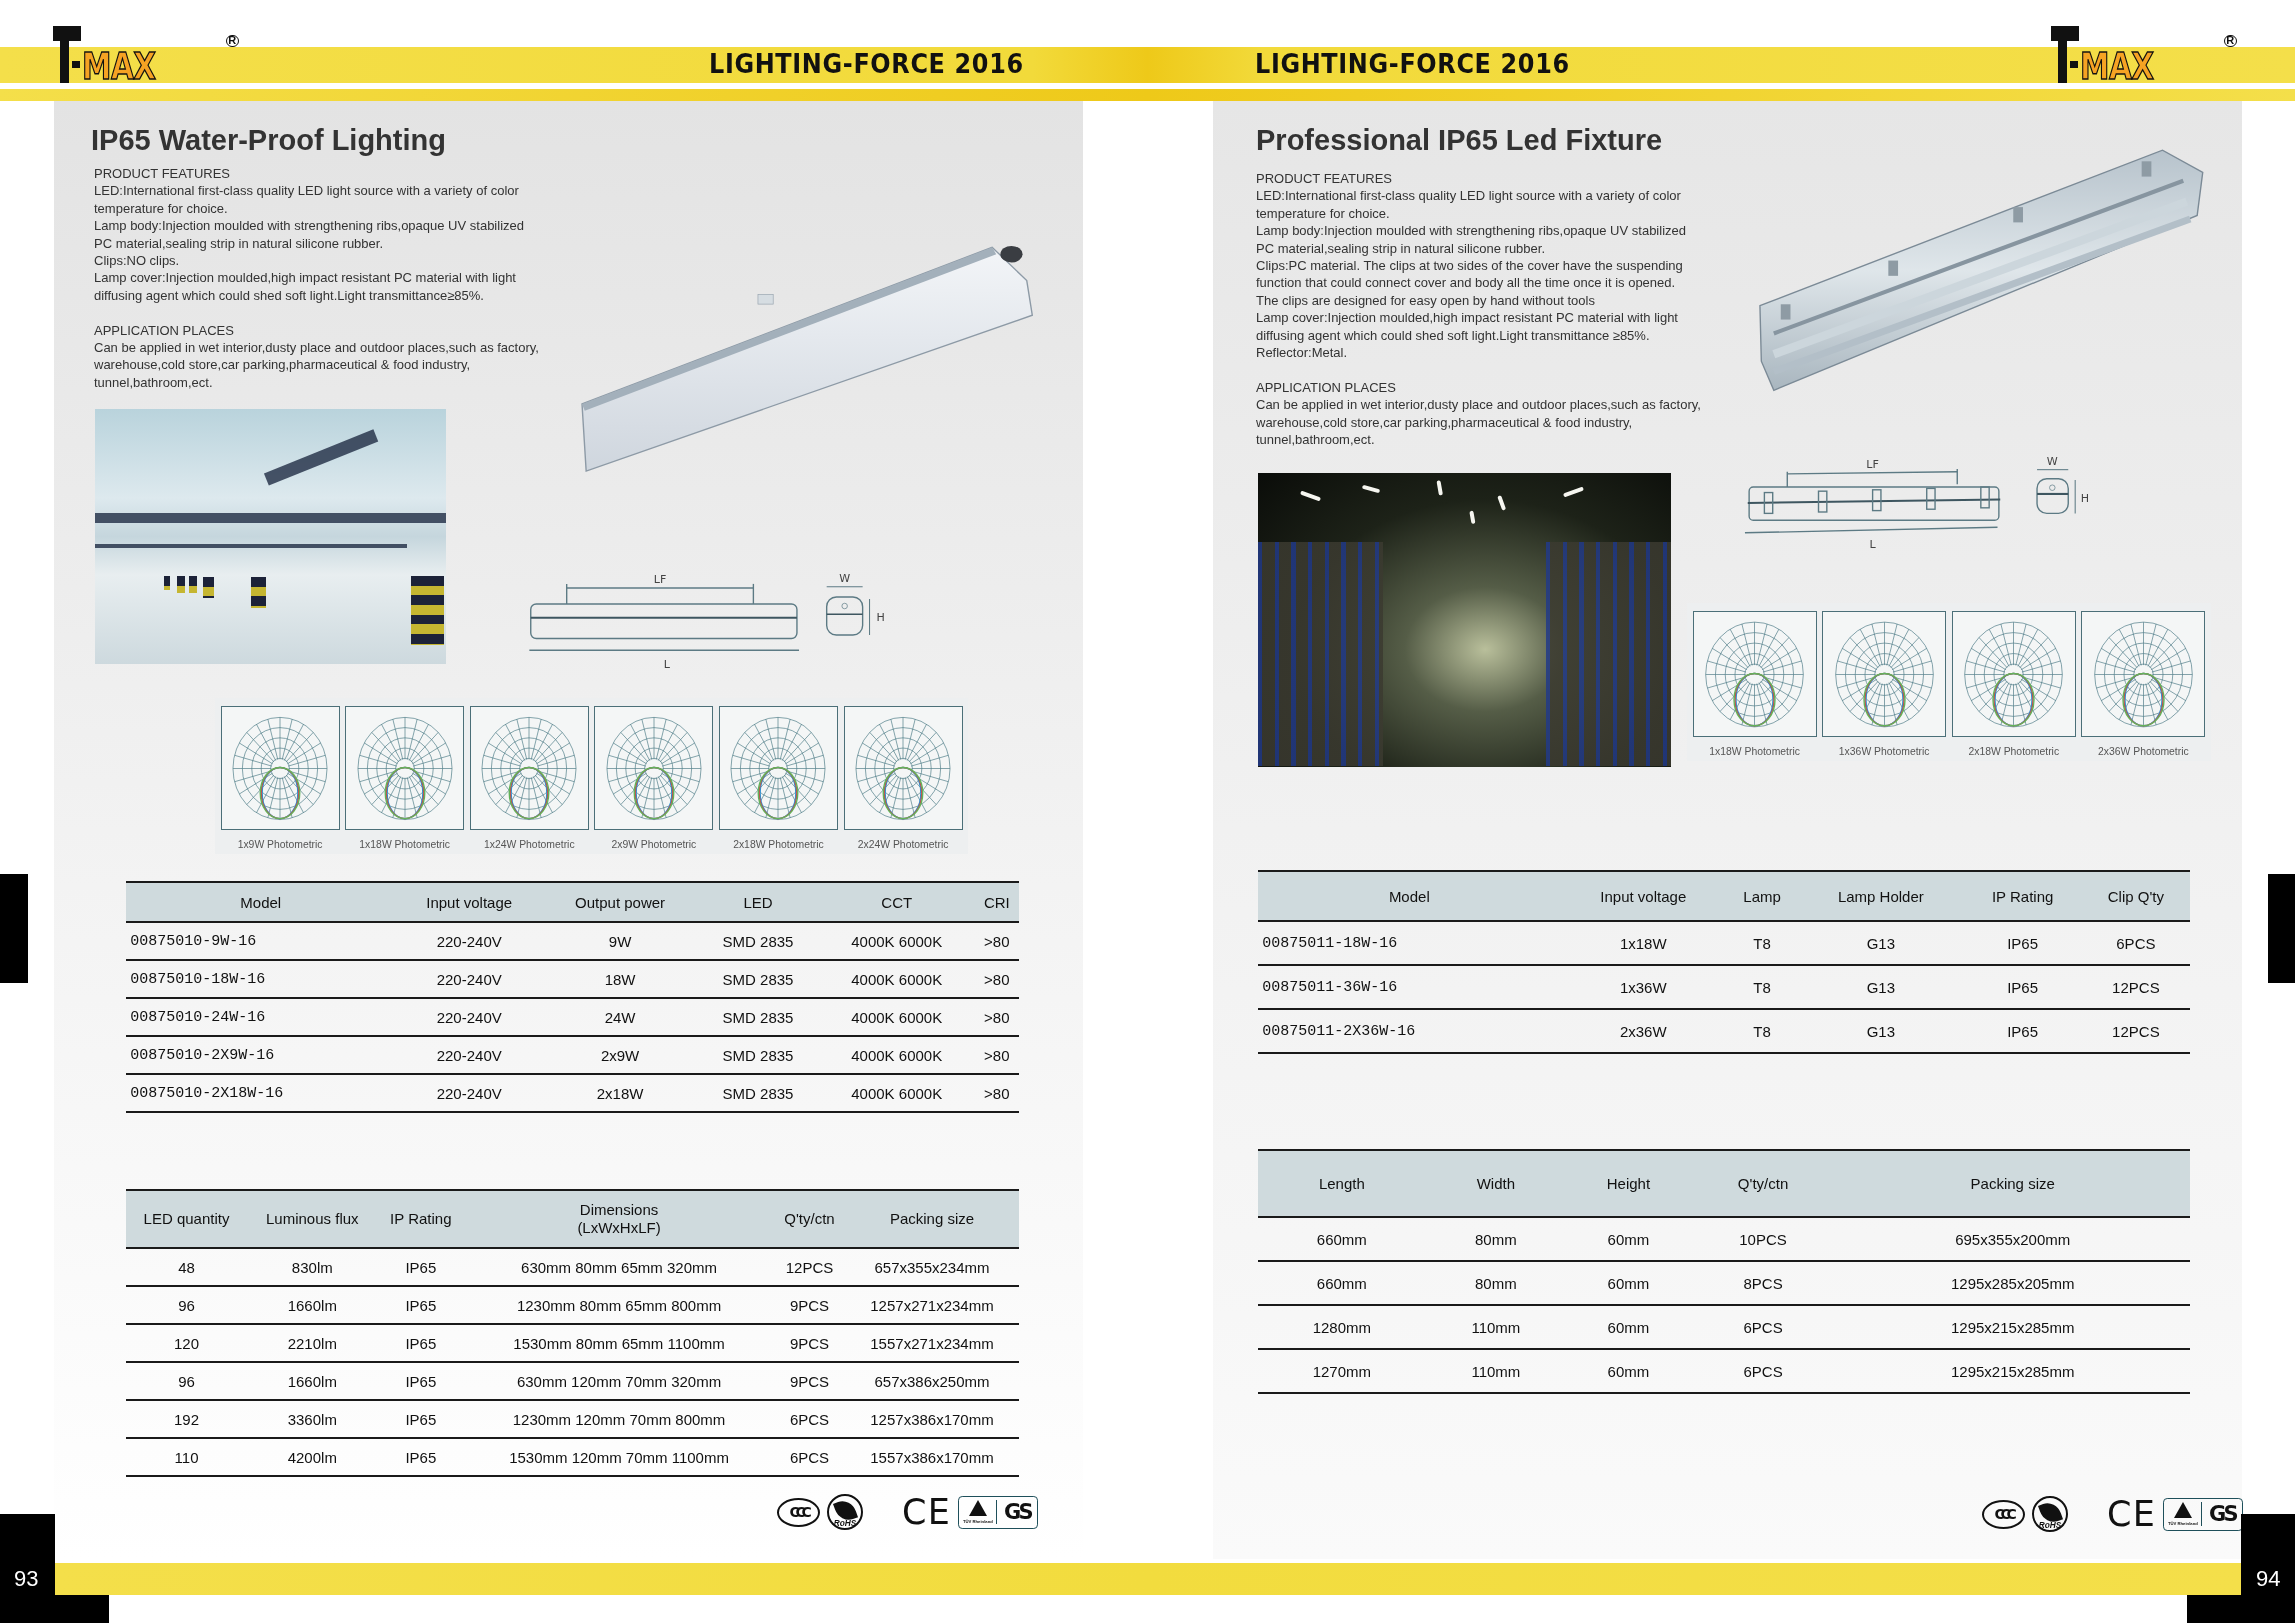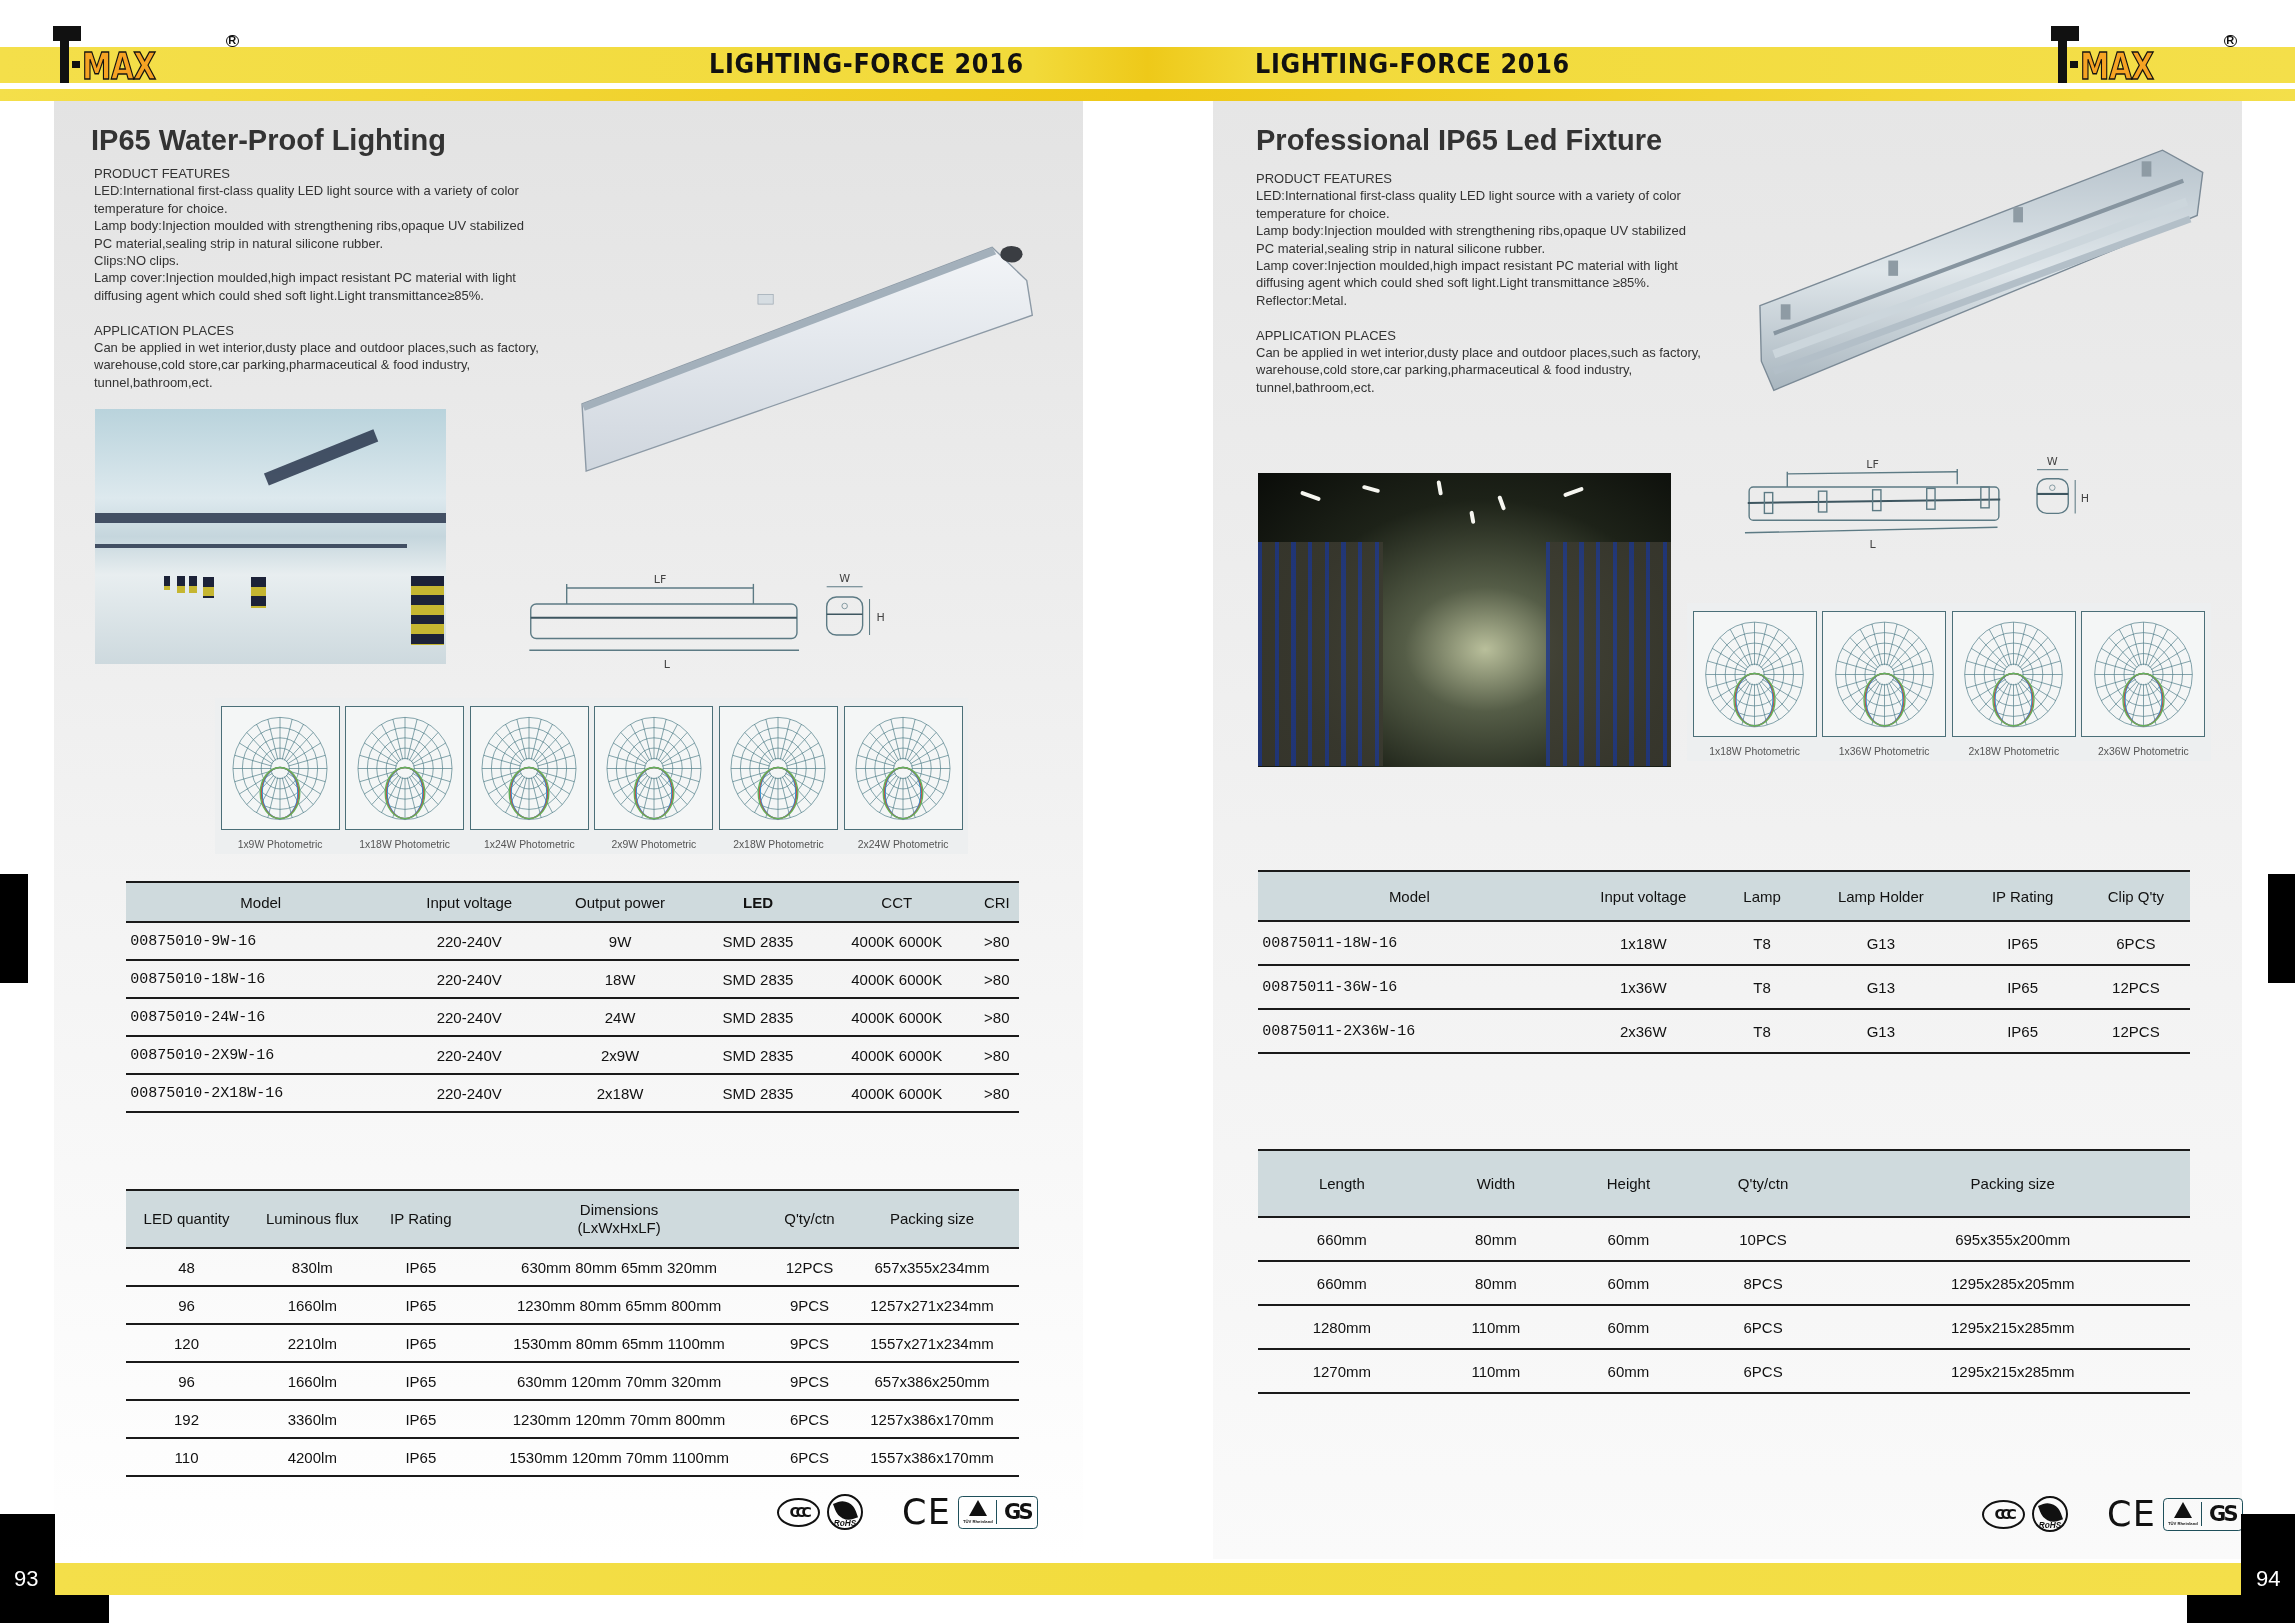--- a/index.html
+++ b/index.html
@@ -424,21 +424,21 @@
       <div class="pm-label">2x24W Photometric</div>
     </div>
   </div>
 
 <table class="spec t1">
   <thead>
       <tr id="t1-head">
         <th style="white-space: pre-line;">Model</th>
         <th style="white-space: pre-line;">Input voltage</th>
         <th style="white-space: pre-line;">Output power</th>
-        <th style="white-space: pre-line; font-weight: bold;">LED</th>
+        <th style="white-space: pre-line;">LED</th>
         <th style="white-space: pre-line;">CCT</th>
         <th style="white-space: pre-line;">CRI</th>
       </tr>
     </thead>
   <tbody id="t1-body">
       <tr>
         <td class="left">00875010-9W-16</td>
         <td>220-240V</td>
         <td>9W</td>
         <td>SMD 2835</td>
@@ -557,20 +557,23 @@
 </div>
 
 <div class="sec-title" style="left:1256px; top:124px;">Professional IP65 Led Fixture</div>
 
 <div class="features" style="left:1256px; top:170px;">
   <p>PRODUCT FEATURES</p>
   <p>LED:International first-class quality LED light source with a variety of color
 temperature for choice.</p>
   <p>Lamp body:Injection moulded with strengthening ribs,opaque UV stabilized
 PC material,sealing strip in natural silicone rubber.</p>
+  <p>Clips:PC material. The clips at two sides of the cover have the suspending
+function that could connect cover and body all the time once it is opened.
+The clips are designed for easy open by hand without tools</p>
   <p>Lamp cover:Injection moulded,high impact resistant PC material with light
 diffusing agent which could shed soft light.Light transmittance ≥85%.</p>
   <p>Reflector:Metal.</p>
   <div class="gap"></div>
   <p>APPLICATION PLACES</p>
   <p>Can be applied in wet interior,dusty place and outdoor places,such as factory,
 warehouse,cold store,car parking,pharmaceutical &amp; food industry,
 tunnel,bathroom,ect.</p>
 </div>
 

